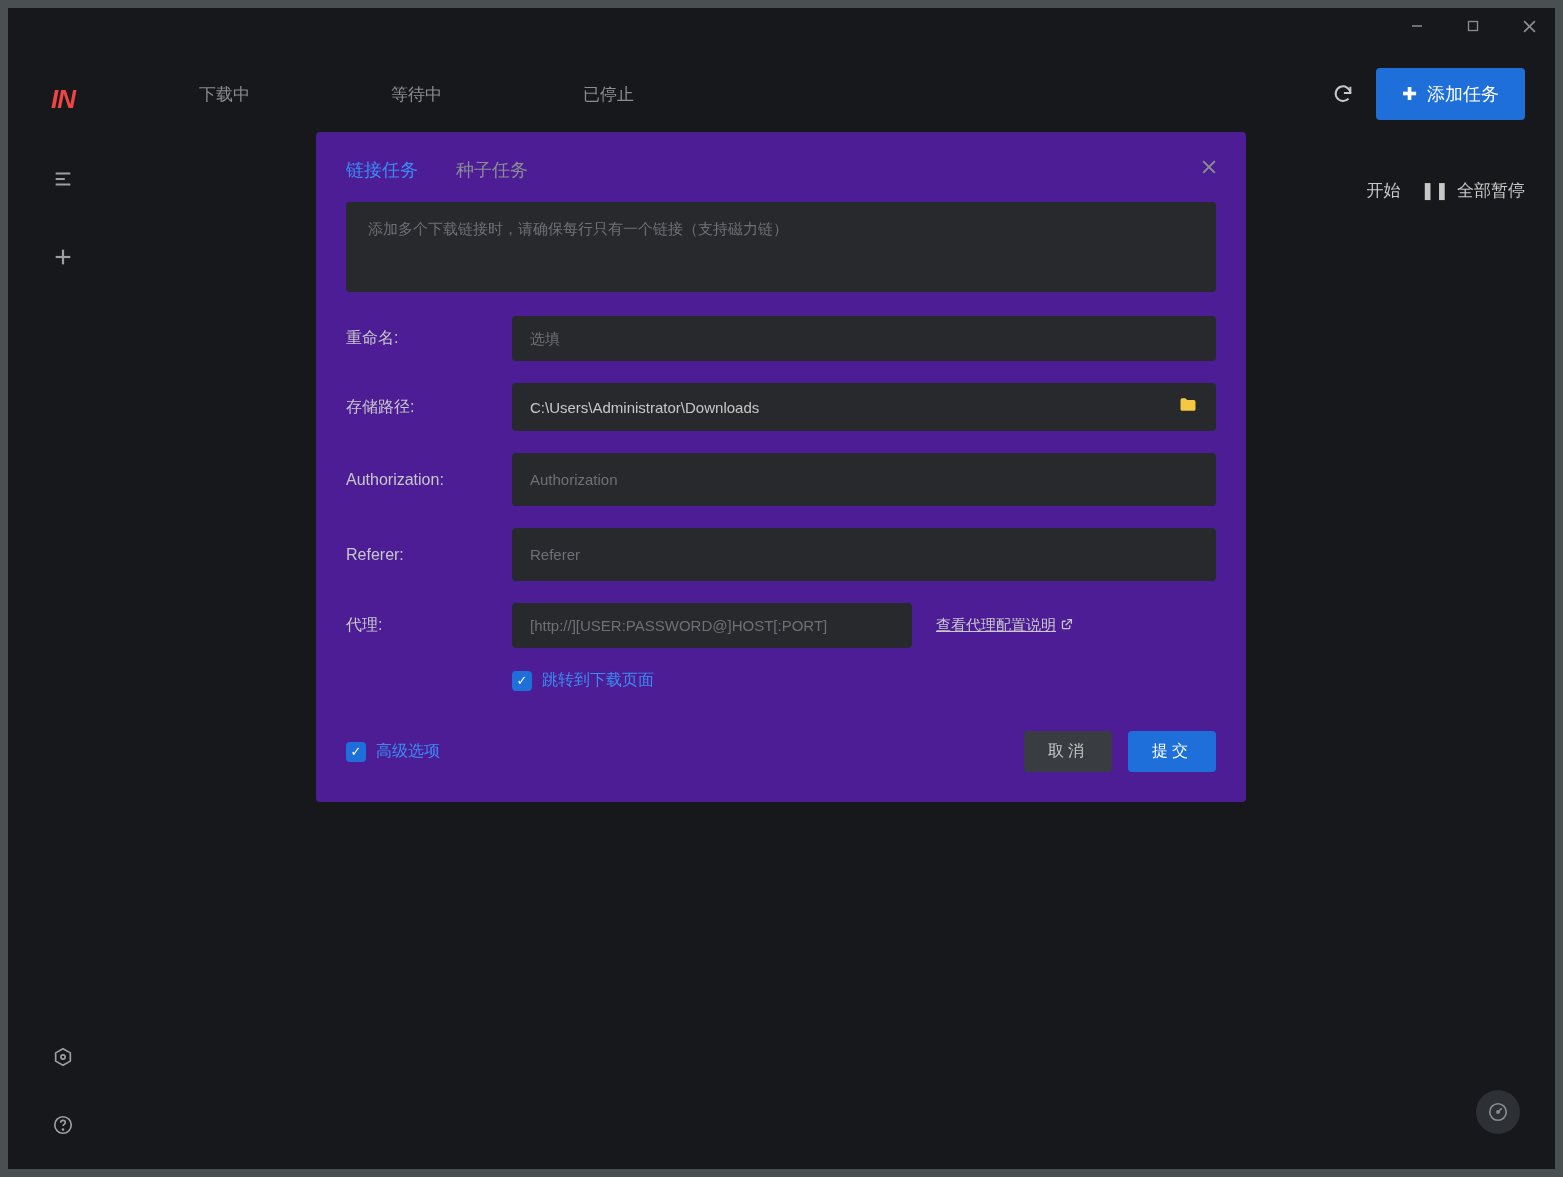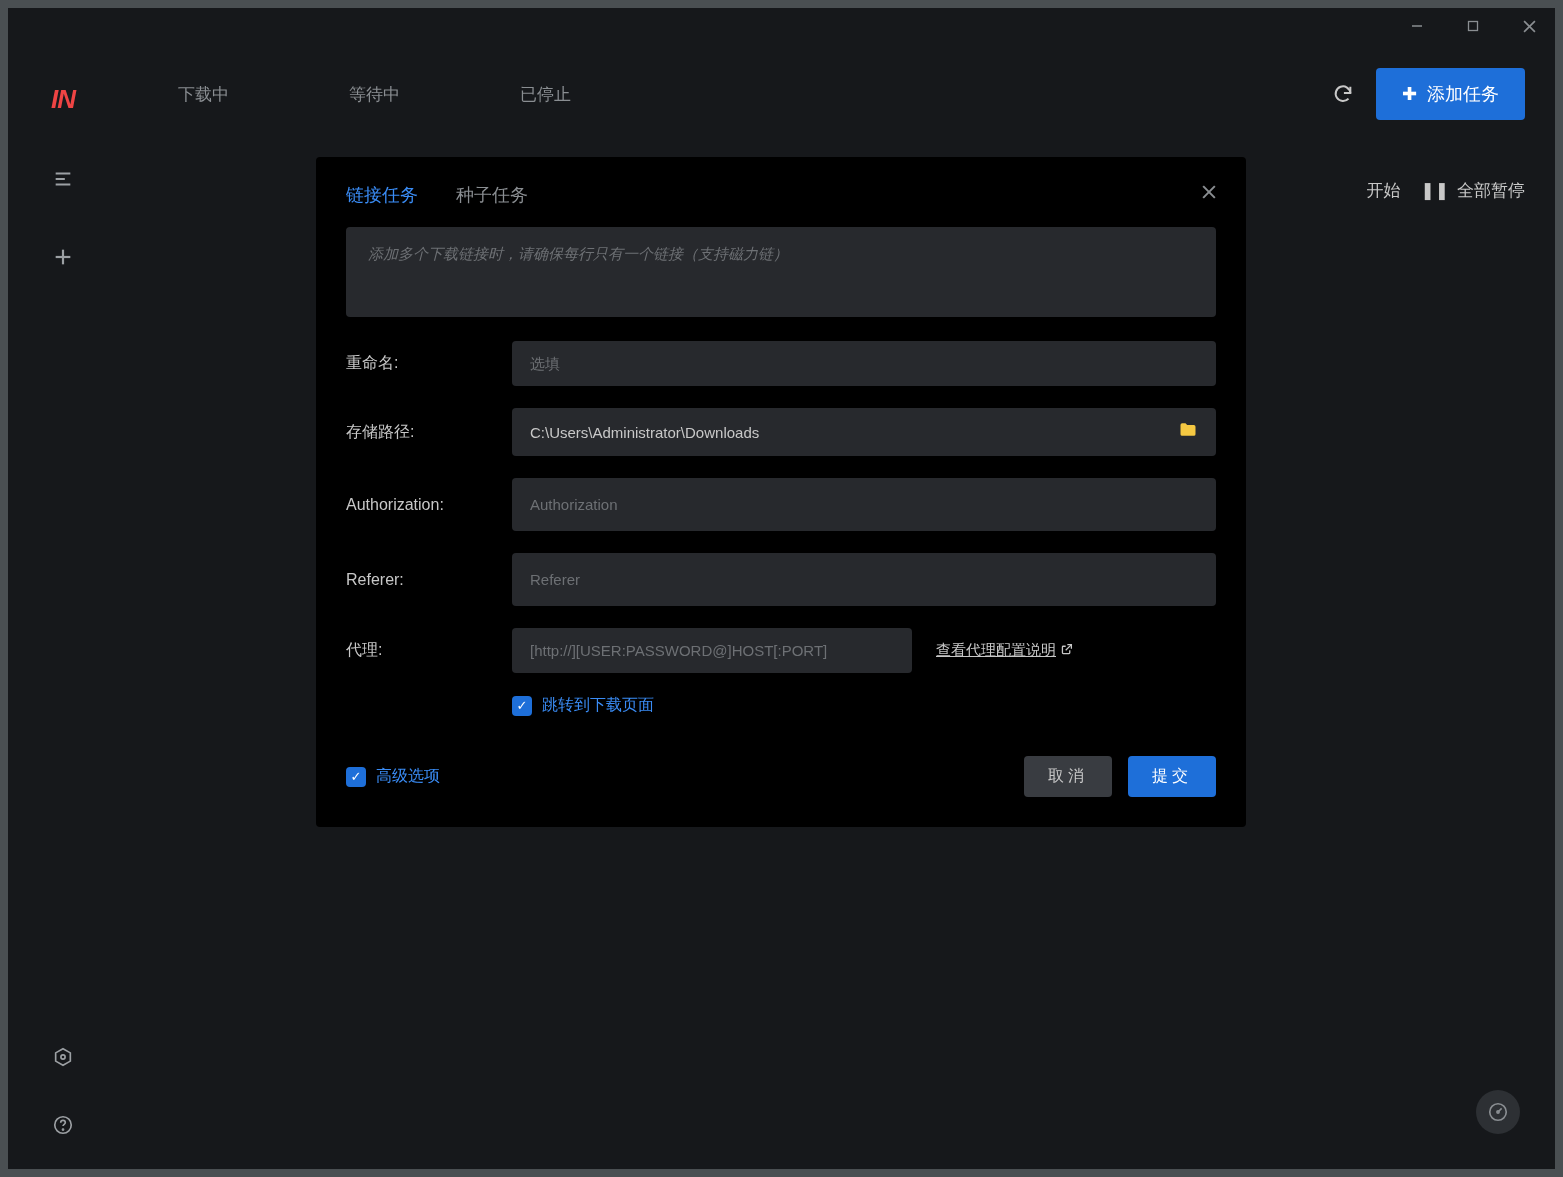--- a/index.html
+++ b/index.html
@@ -74,21 +74,21 @@
 }
 .main { flex: 1; display: flex; flex-direction: column; padding-top: 20px; }
 .top-tabs {
   display: flex;
   align-items: center;
   gap: 120px;
   padding-left: 60px;
   height: 60px;
   position: relative;
 }
-.top-tab { color: #8a8e92; font-size: 17px; cursor: pointer; }
+.top-tab { color: #8a8e92; font-size: 17px; cursor: pointer; margin-left: 21px; }
 .top-actions {
   position: absolute;
   right: 30px;
   display: flex;
   align-items: center;
   gap: 16px;
 }
 .refresh-btn {
   width: 34px;
   height: 34px;
@@ -138,23 +138,23 @@
   align-items: center;
   justify-content: center;
   color: #8a8e92;
   cursor: pointer;
 }
 
 
 .modal {
   position: absolute;
   left: 308px;
-  top: 113px;
+  top: 88px;
   width: 930px;
-  background: #000000;
+  background: #4c1d95;
   border-radius: 4px;
   padding: 26px 30px 30px 30px;
   display: flex;
   flex-direction: column;
 }
 .modal-tabs {
   display: flex;
   align-items: center;
   gap: 38px;
   margin-bottom: 20px;
@@ -169,21 +169,20 @@
   color: #8a8e92;
   font-size: 18px;
   cursor: pointer;
 }
 .url-box {
   background: #27292d;
   border-radius: 4px;
   padding: 18px 22px;
   min-height: 90px;
   margin-bottom: 24px;
-  font-style: italic;
 }
 .url-box .ph { color: #6d7074; font-size: 15px; }
 .form-row {
   display: flex;
   align-items: center;
   margin-bottom: 22px;
 }
 .form-label {
   width: 166px;
   color: #c8c8c8;

